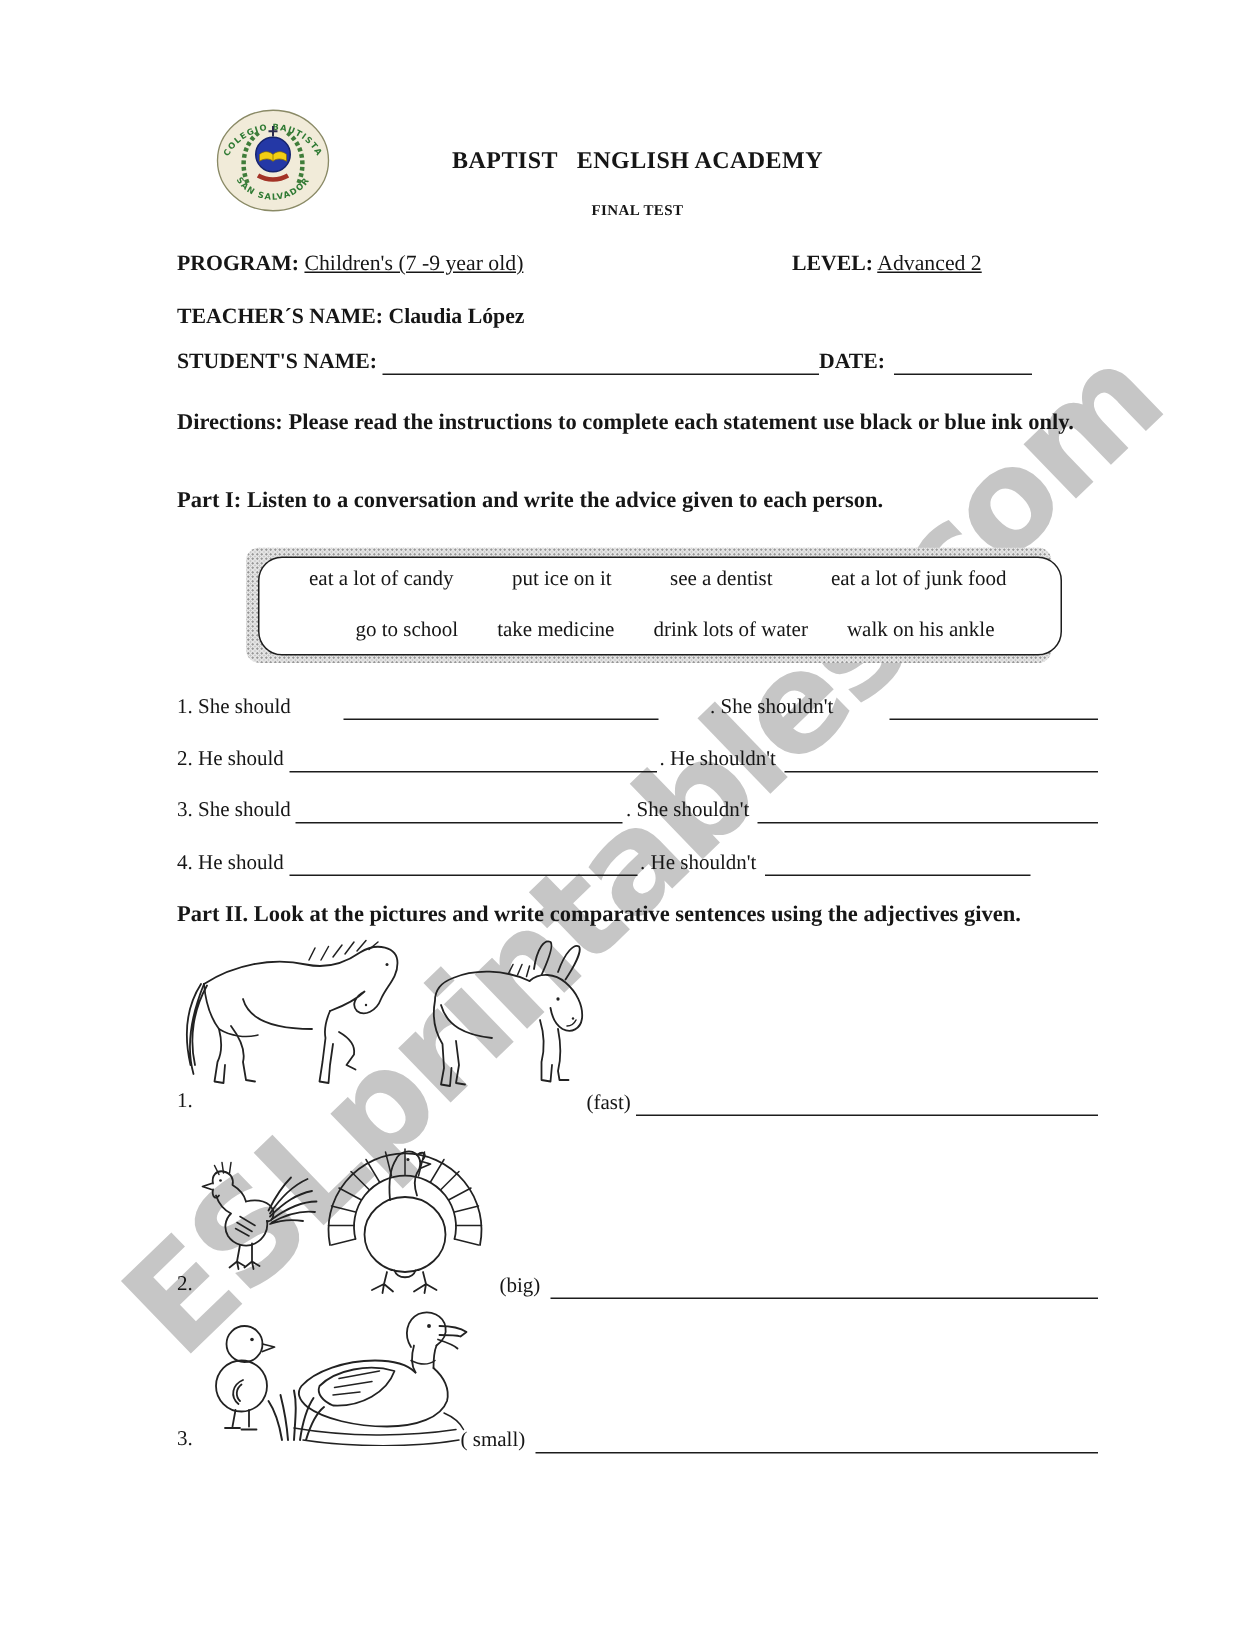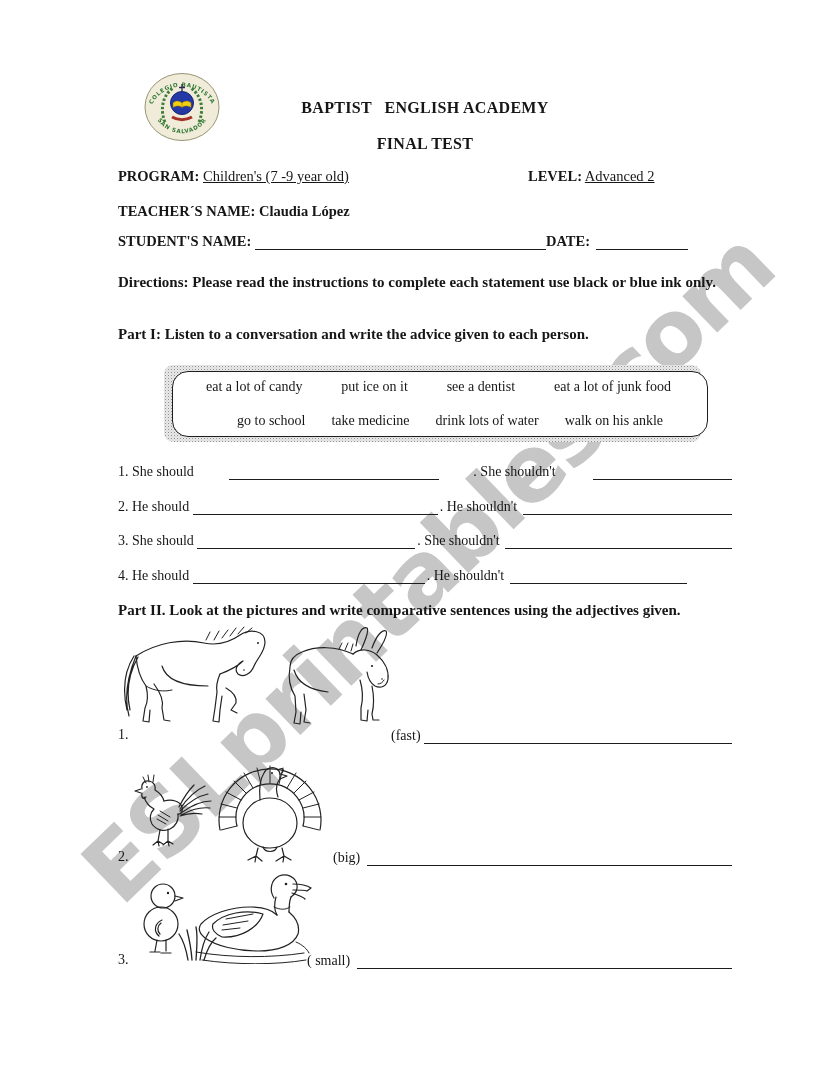--- a/index.html
+++ b/index.html
@@ -12,21 +12,21 @@
 
   
   .watermark{position:absolute;left:428px;top:568px;z-index:0;
     transform:translate(-50%,-50%) rotate(-44deg);
     font-family:"DejaVu Sans",sans-serif;font-weight:bold;
     font-size:92px;letter-spacing:-3px;color:#c6c6c6;white-space:nowrap;}
 
   .content{position:absolute;inset:0;z-index:1;}
 
   .title1{left:118px;top:99px;width:614px;text-align:center;font-size:16px;font-weight:bold;letter-spacing:.3px;}
-  .title2{left:118px;top:135px;width:614px;text-align:center;font-size:16px;font-weight:bold;letter-spacing:.3px;}
+  .title2{left:118px;top:135px;width:614px;text-align:center;font-size:10px;font-weight:bold;letter-spacing:.3px;}
   .meta{font-size:14.5px;}
   .directions{left:118px;top:268px;width:618px;font-size:15px;font-weight:bold;line-height:29px;}
   .p-head{font-size:15px;font-weight:bold;}
 
   
   .wb-shadow{left:164px;top:365px;width:537px;height:77px;border-radius:9px;background-color:#e9e9e9;
     background-image:radial-gradient(circle,#8f8f8f .6px,transparent .75px),
                      radial-gradient(circle,#c2c2c2 .55px,transparent .7px);
     background-size:3px 3px,3px 3px;background-position:0 0,1.5px 1.5px;}
   .wb-box{left:172px;top:371px;width:534px;height:64px;background:#fff;border:1.2px solid #1d1d1d;

